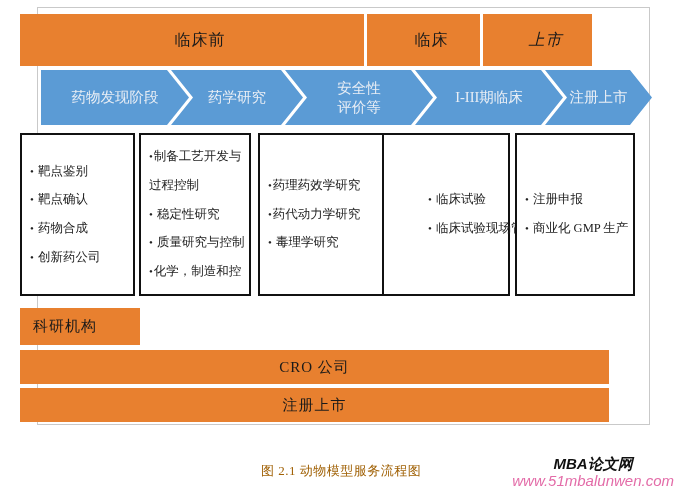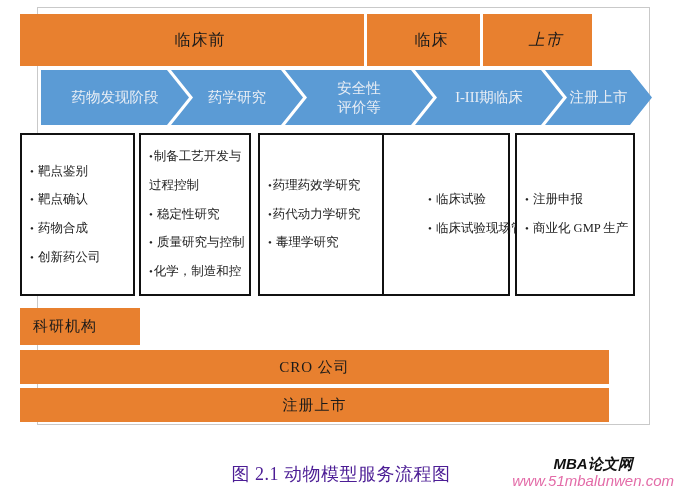--- a/index.html
+++ b/index.html
@@ -137,22 +137,22 @@
     justify-content: center;
   }
 
   
   #caption {
     position: absolute;
     left: 0;
     top: 462px;
     width: 682px;
     text-align: center;
-    font-size: 18px;
-    color: #4c1d95;
+    font-size: 13px;
+    color: #a16207;
     letter-spacing: 0.5px;
   }
 
   
   #watermark {
     position: absolute;
     right: 8px;
     top: 456px;
     text-align: center;
   }

